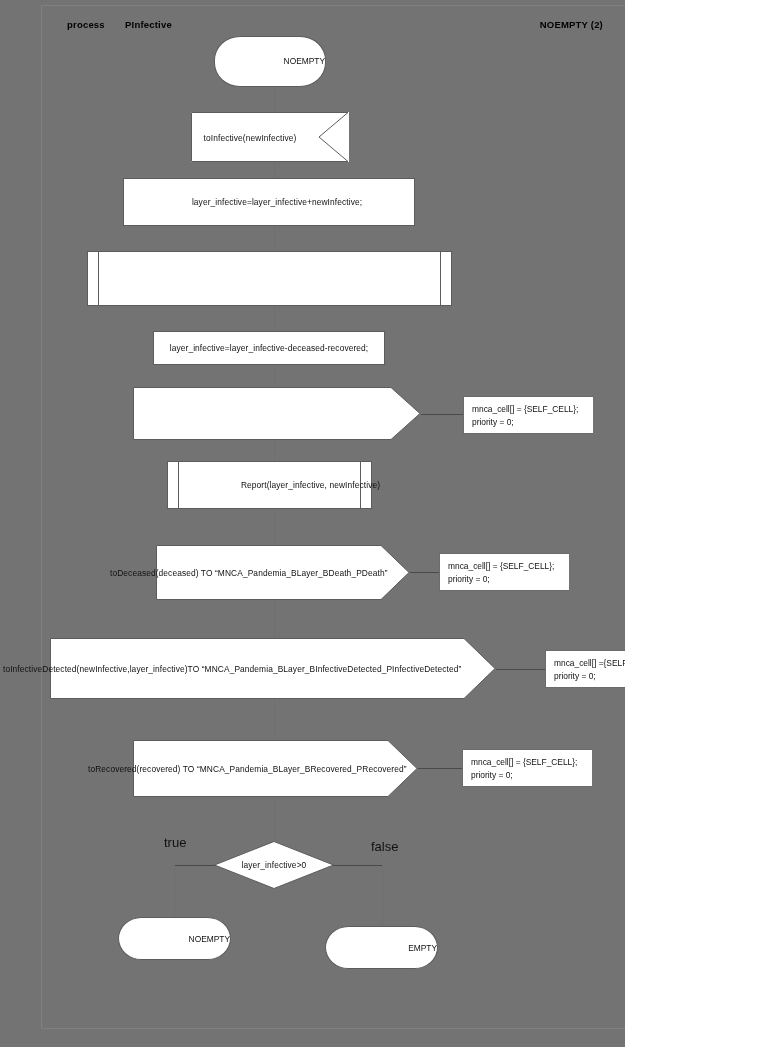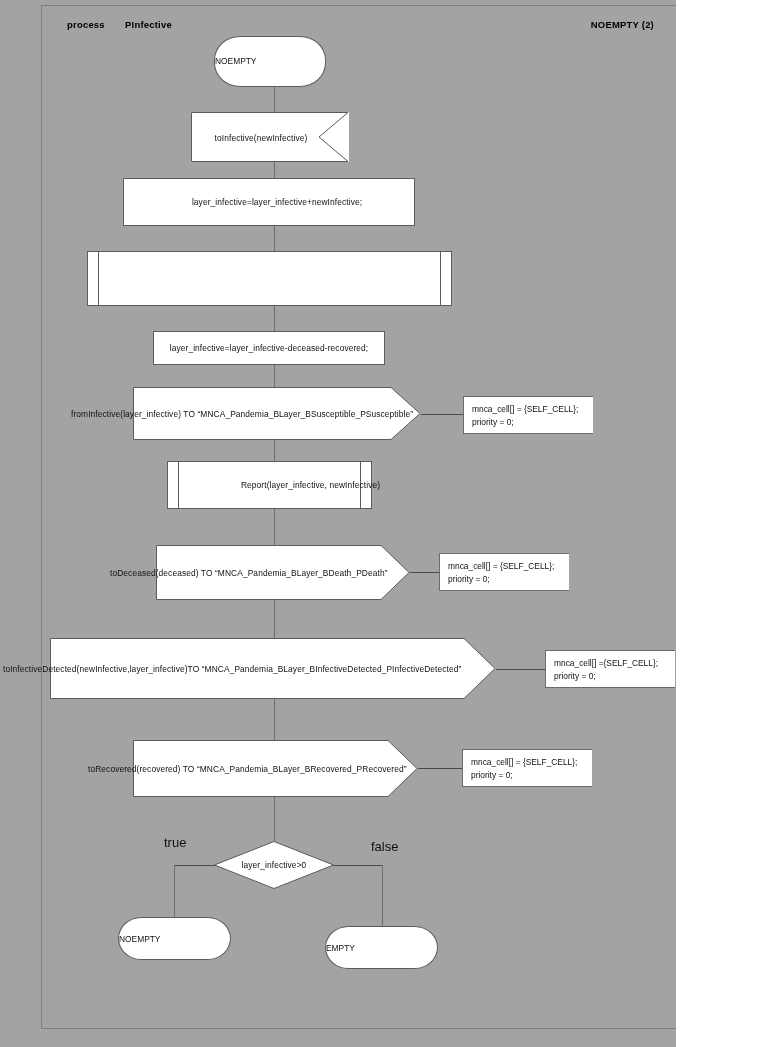--- a/index.html
+++ b/index.html
@@ -6,23 +6,23 @@
     margin: 0;
     padding: 0;
     background: #ffffff;
   }
   body {
     font-family: "Liberation Sans", sans-serif;
     color: #000000;
   }
   #canvas {
     position: relative;
-    width: 676px;
+    width: 625px;
     height: 1047px;
-    background: #a3a3a3;
+    background: #737373;
     overflow: hidden;
   }
   .frame {
     position: absolute;
     left: 41px;
     top: 5px;
     width: 704px;
     height: 1024px;
     border: 1px solid #808080;
     box-sizing: border-box;
@@ -72,21 +72,21 @@
   .term {
     position: absolute;
     border: 1px solid #5c5c5c;
     border-radius: 26px / 24px;
     background: #fff;
     box-sizing: border-box;
   }
   .term .t {
     position: absolute;
     left: 0; right: 0;
-    text-align: left;
+    text-align: right;
     font-size: 8.4px;
     color: #111;
   }
 
   
   .box {
     position: absolute;
     border: 1px solid #5c5c5c;
     background: #fff;
     box-sizing: border-box;
@@ -177,36 +177,35 @@
 
   <div class="term" style="left:214px; top:36px; width:112px; height:51px;">
     <span class="t" style="top:19px;">NOEMPTY</span>
   </div>
 
   <div class="recv" style="left:191px; top:112px; width:158px; height:50px;">
     <svg width="158" height="50" viewBox="0 0 158 50">
       <polygon points="0.5,0.5 157,0.5 128,25 157,49.5 0.5,49.5" fill="#ffffff" stroke="#5c5c5c" stroke-width="1"></polygon>
     </svg>
   </div>
-  <div class="lbl-c" style="left:191px; top:133px; width:140px;">toInfective(newInfective)</div>
+  <div class="lbl-c" style="left:180px; top:133px; width:140px;">toInfective(newInfective)</div>
 
   <div class="box" style="left:123px; top:178px; width:292px; height:48px;"></div>
   <div class="lbl-c" style="left:131px; top:197px; width:292px;">layer_infective=layer_infective+newInfective;</div>
 
   <div class="pdef" style="left:87px; top:251px; width:365px; height:55px;"></div>
 
   <div class="box" style="left:153px; top:331px; width:232px; height:34px;"></div>
   <div class="lbl-c" style="left:153px; top:343px; width:232px;">layer_infective=layer_infective-deceased-recovered;</div>
 
   <div class="send" style="left:133px; top:387px; width:288px; height:53px;">
     <svg width="288" height="53" viewBox="0 0 288 53">
       <polygon points="0.5,0.5 258,0.5 287,26.5 258,52.5 0.5,52.5" fill="#ffffff" stroke="#5c5c5c" stroke-width="1"></polygon>
     </svg>
   </div>
-  <div class="lbl" style="left:71px; top:409px;">fromInfective(layer_infective) TO “MNCA_Pandemia_BLayer_BSusceptible_PSusceptible”</div>
   <div class="hline" style="left:421px; top:414px; width:42px;"></div>
   <div class="note" style="left:463px; top:396px; width:130px; height:38px;">
     <span class="ln ln1">mnca_cell[] = {SELF_CELL};</span>
     <span class="ln ln2">priority = 0;</span>
   </div>
 
   <div class="pdef" style="left:167px; top:461px; width:205px; height:48px;"></div>
   <div class="lbl-c" style="left:167px; top:480px; width:205px;padding-left:41px;">Report(layer_infective, newInfective)</div>
 
   <div class="send" style="left:156px; top:545px; width:254px; height:55px;">

